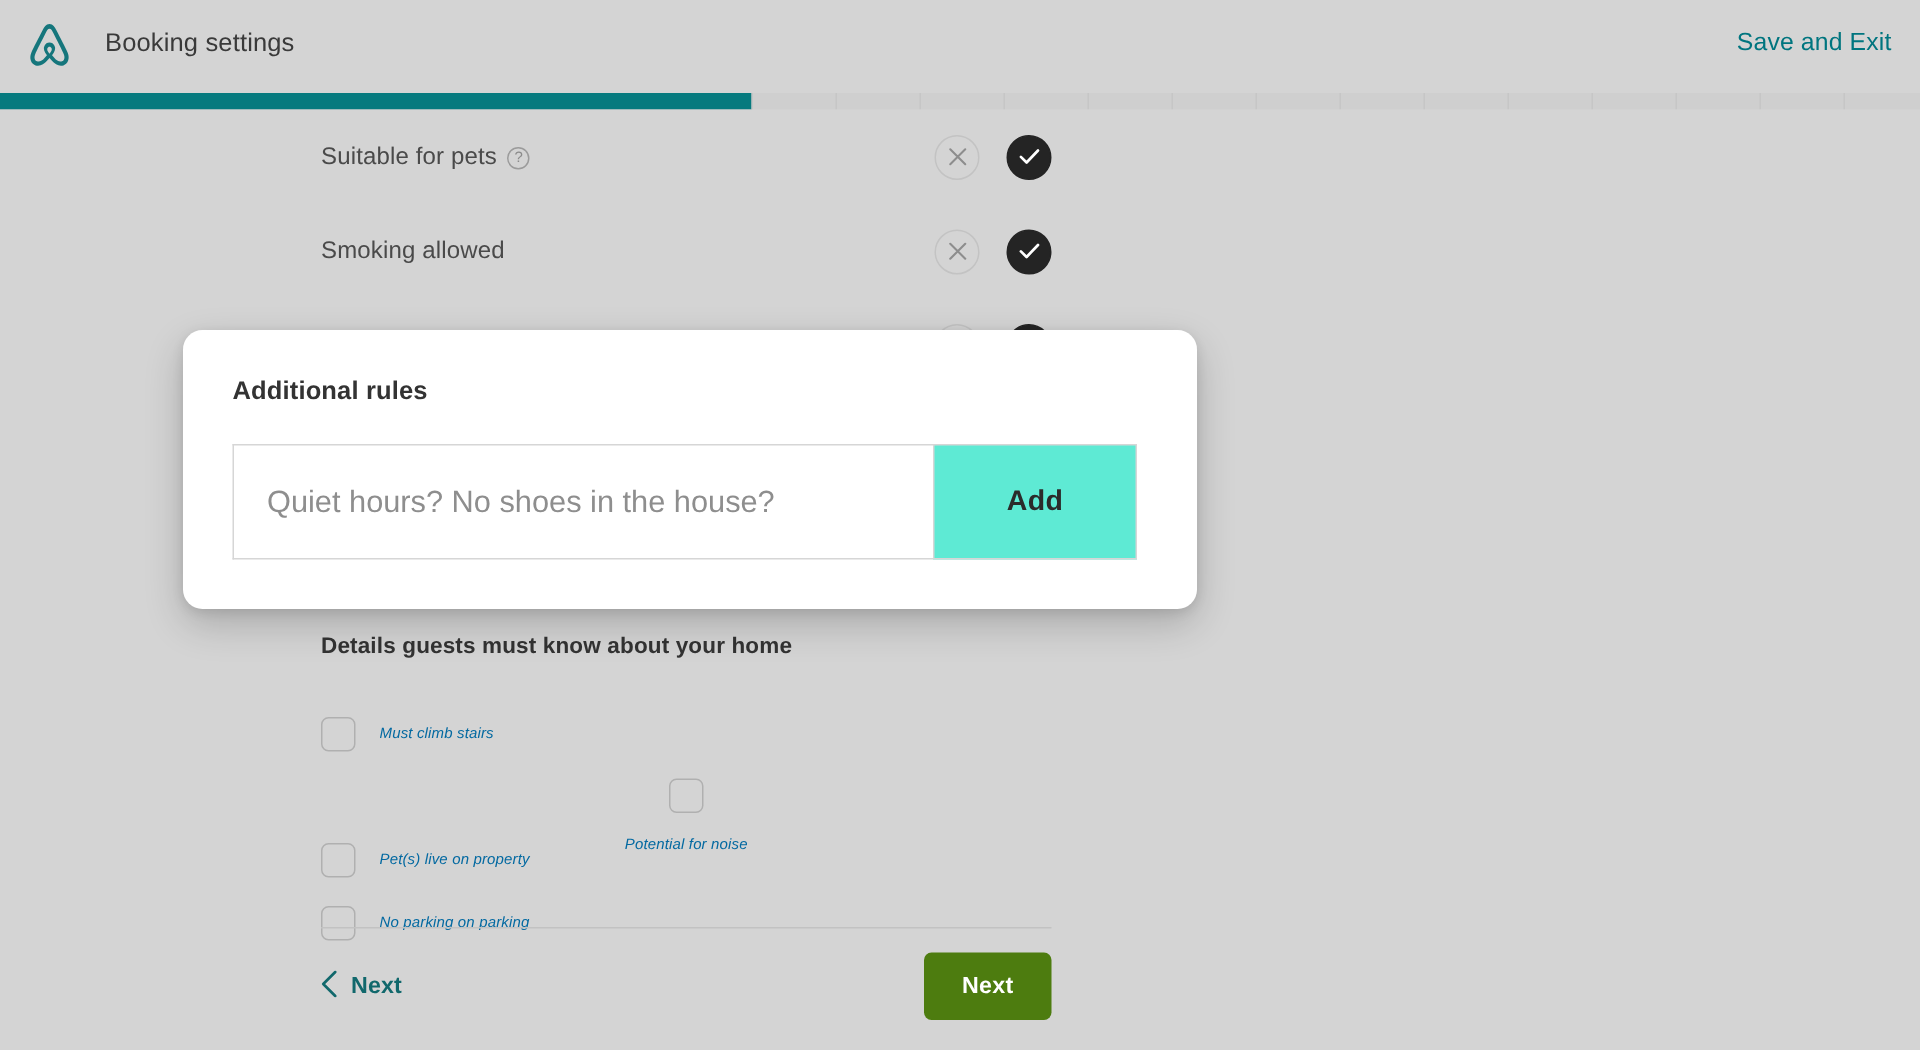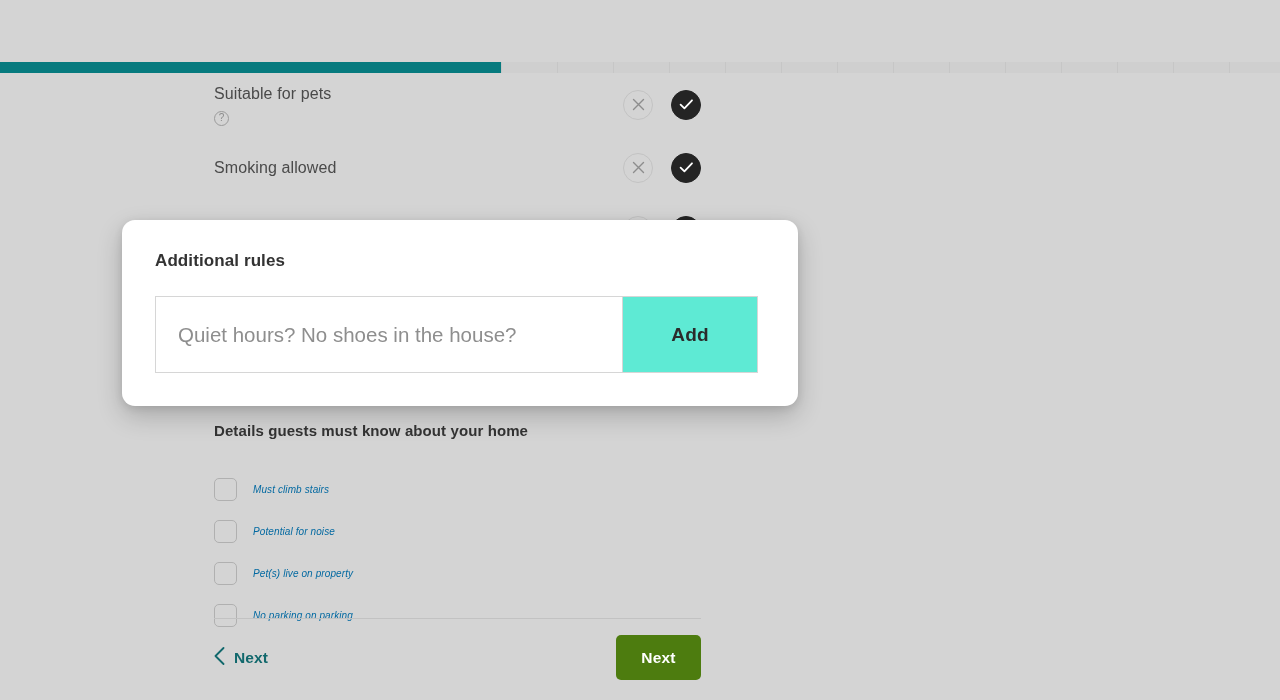--- a/index.html
+++ b/index.html
@@ -87,22 +87,22 @@
     width: 487px;
     height: 63px;
     display: flex;
     align-items: center;
   }
   .rule-label {
     font-size: 16px;
     color: #4a4a4a;
     letter-spacing: .1px;
     display: flex;
+    align-items: center;
     gap: 7px;
-    flex-direction: column;
   }
   .help-icon {
     width: 15px; height: 15px;
     border: 1px solid #9b9b9b;
     border-radius: 50%;
     display: inline-flex;
     align-items: center;
     justify-content: center;
     font-size: 10px;
     color: #8b8b8b;
@@ -256,20 +256,41 @@
     color: #2b2b2b;
     cursor: pointer;
     letter-spacing: .2px;
   }
 </style>
 </head>
 <body>
 
 <div id="page">
 
+  <div id="header">
+    <span id="logo">
+      <svg width="30" height="34" viewBox="0 0 30 34" aria-hidden="true">
+        <path d="M15 2 C12.6 2 11.5 4 10.3 6.4 C8.2 10.6 4.2 18 2.8 21.4
+                 C1.4 24.9 2.6 28.6 5.7 29.6 C8.6 30.5 11.4 28.9 13.2 26.7
+                 L15 24.6 L16.8 26.7 C18.6 28.9 21.4 30.5 24.3 29.6
+                 C27.4 28.6 28.6 24.9 27.2 21.4 C25.8 18 21.8 10.6 19.7 6.4
+                 C18.5 4 17.4 2 15 2 Z
+                 M15 5.2 C16.1 5.2 16.8 6.5 17.8 8.5 C19.8 12.5 23.4 19.3 24.6 22.3
+                 C25.4 24.3 24.9 26.4 23.3 26.9 C21.6 27.4 19.6 26.3 18.3 24.7
+                 L16.7 22.8 C18.5 20.5 19.3 18.4 18.4 16.6 C17.7 15.2 16.5 14.4 15 14.4
+                 C13.5 14.4 12.3 15.2 11.6 16.6 C10.7 18.4 11.5 20.5 13.3 22.8
+                 L11.7 24.7 C10.4 26.3 8.4 27.4 6.7 26.9 C5.1 26.4 4.6 24.3 5.4 22.3
+                 C6.6 19.3 10.2 12.5 12.2 8.5 C13.2 6.5 13.9 5.2 15 5.2 Z
+                 M15 17.2 C15.6 17.2 16.1 17.6 16.4 18.2 C16.8 19.1 16.3 20.3 15 21.9
+                 C13.7 20.3 13.2 19.1 13.6 18.2 C13.9 17.6 14.4 17.2 15 17.2 Z" fill="#15767c"></path>
+      </svg>
+    </span>
+    <span id="brand-title">Booking settings</span>
+    <span id="save-exit" style="color: rgb(0, 117, 127);">Save and Exit</span>
+  </div>
 
   <div id="progress-track" style="background: rgb(207, 207, 207);">
     <div id="progress-fill" style="width: 501px; background: rgb(6, 122, 126);"></div>
   <div class="seg-tick" style="left: 501px;"></div>
       <div class="seg-tick" style="left: 557px;"></div>
       <div class="seg-tick" style="left: 613px;"></div>
       <div class="seg-tick" style="left: 669px;"></div>
       <div class="seg-tick" style="left: 725px;"></div>
       <div class="seg-tick" style="left: 781px;"></div>
       <div class="seg-tick" style="left: 837px;"></div>
@@ -339,21 +360,21 @@
         </div>
       </div>
 
     <div id="details-heading">Details guests must know about your home</div>
 
     <div id="checkbox-list">
         <div class="check-row" style="top: 404px;">
           <div class="cbox"></div>
           <span class="check-label">Must climb stairs</span>
         </div>
-        <div class="check-row" style="top: 446px;">
+        <div class="check-row" style="top: 446px; flex-direction: column;">
           <div class="cbox"></div>
           <span class="check-label">Potential for noise</span>
         </div>
         <div class="check-row" style="top: 488px;">
           <div class="cbox"></div>
           <span class="check-label">Pet(s) live on property</span>
         </div>
         <div class="check-row" style="top: 530px;">
           <div class="cbox"></div>
           <span class="check-label">No parking on parking</span>

